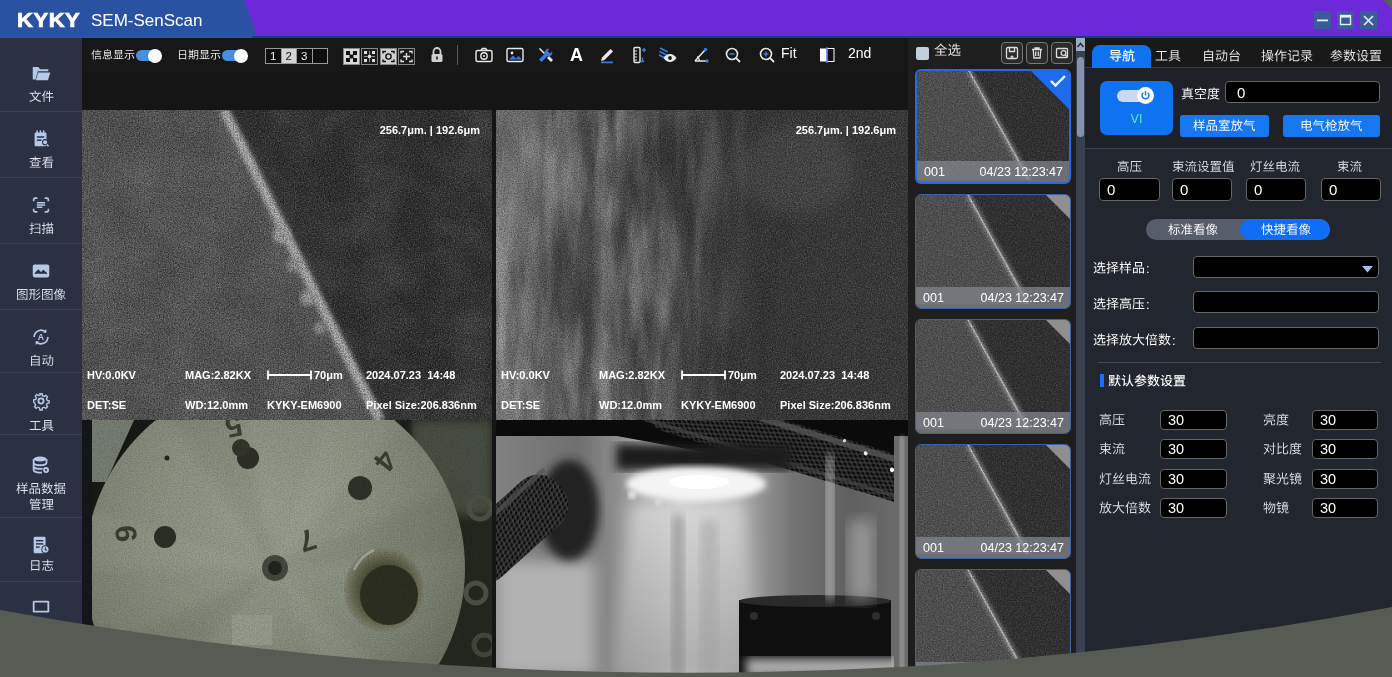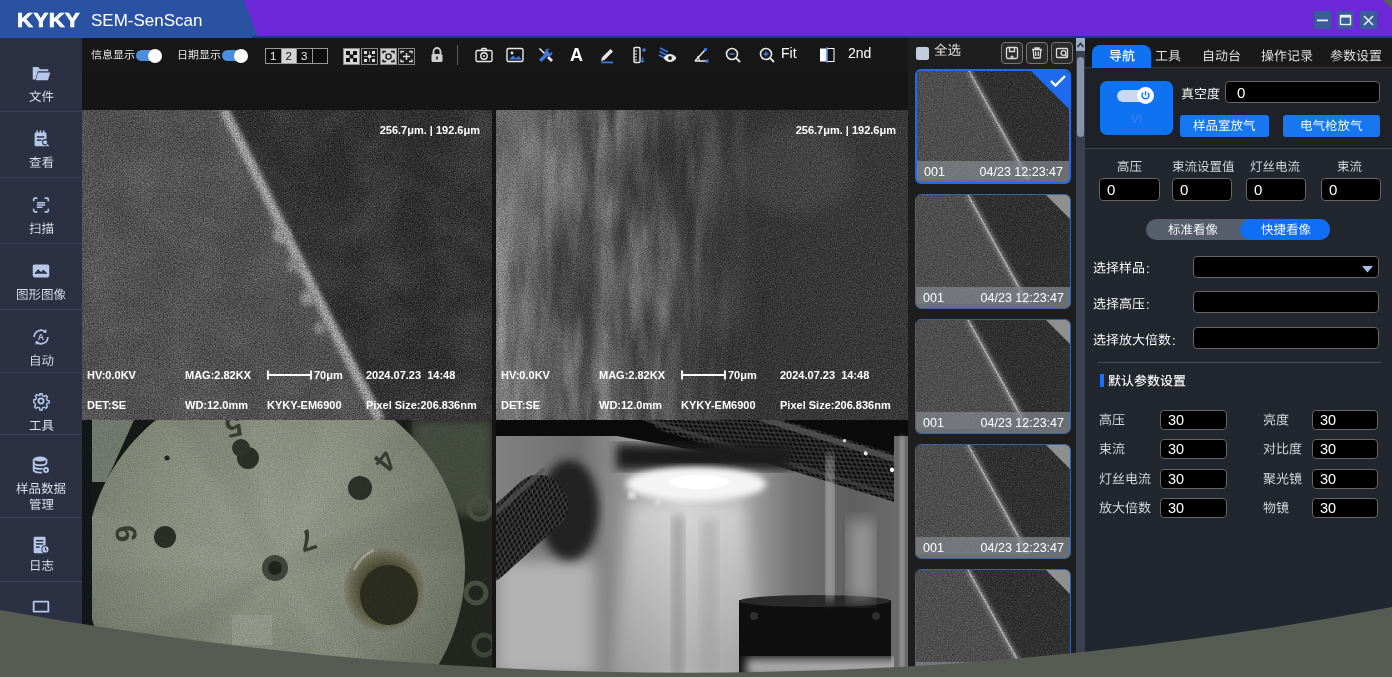--- a/index.html
+++ b/index.html
@@ -695,21 +695,21 @@
       </div>
       <div style="position:absolute;left:15px;top:43px;width:73px;height:54px;background:#0f72f1;border-radius:7px">
 <div style="position:absolute;left:17px;top:8.5px;width:33px;height:12px;border-radius:6px;background:#c9daf2"></div>
 <div style="position:absolute;left:36.5px;top:6px;width:17px;height:17px;border-radius:50%;background:#fff;display:flex;align-items:center;justify-content:center">
 <svg width="11" height="11" viewBox="0 0 14 14" fill="none" stroke="#0f72f1" stroke-width="1.8">
             <path d="M7 1.5v5.5"></path>
             <path d="M4 3.6a4.4 4.4 0 1 0 6 0"></path>
           </svg>
         </div>
 </div>
-      <div style="position:absolute;left:15px;top:74px;width:73px;text-align:center;font:12.5px 'Liberation Sans';color:#3b82f6">VI</div>
+      <div style="position:absolute;left:15px;top:74px;width:73px;text-align:center;font:12.5px 'Liberation Sans';color:#5eead4">VI</div>
       <div style="position:absolute;left:96px;top:48.5px">
         <svg width="39" height="14" viewBox="0 0 39 14" fill="#fff" style="display:block">
           <use href="#r771f" transform="translate(0.0,11.44) scale(0.013,-0.013)"></use>
           <use href="#r7a7a" transform="translate(13.0,11.44) scale(0.013,-0.013)"></use>
           <use href="#r5ea6" transform="translate(26.0,11.44) scale(0.013,-0.013)"></use>
         </svg>
       </div>
       <div class="inp" style="left:140px;top:43px;width:155px;height:22px;border-radius:4px">
         <span style="margin-left:11px;font-size:15px">0</span>
       </div>

